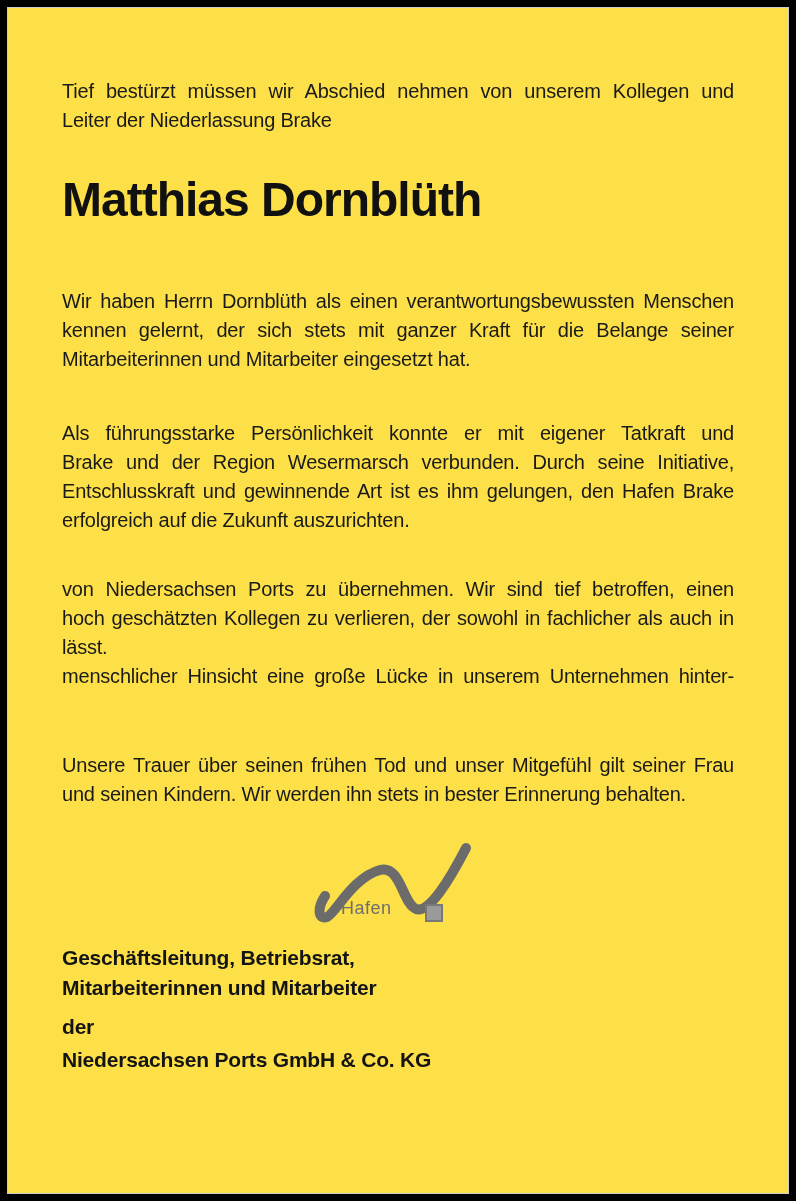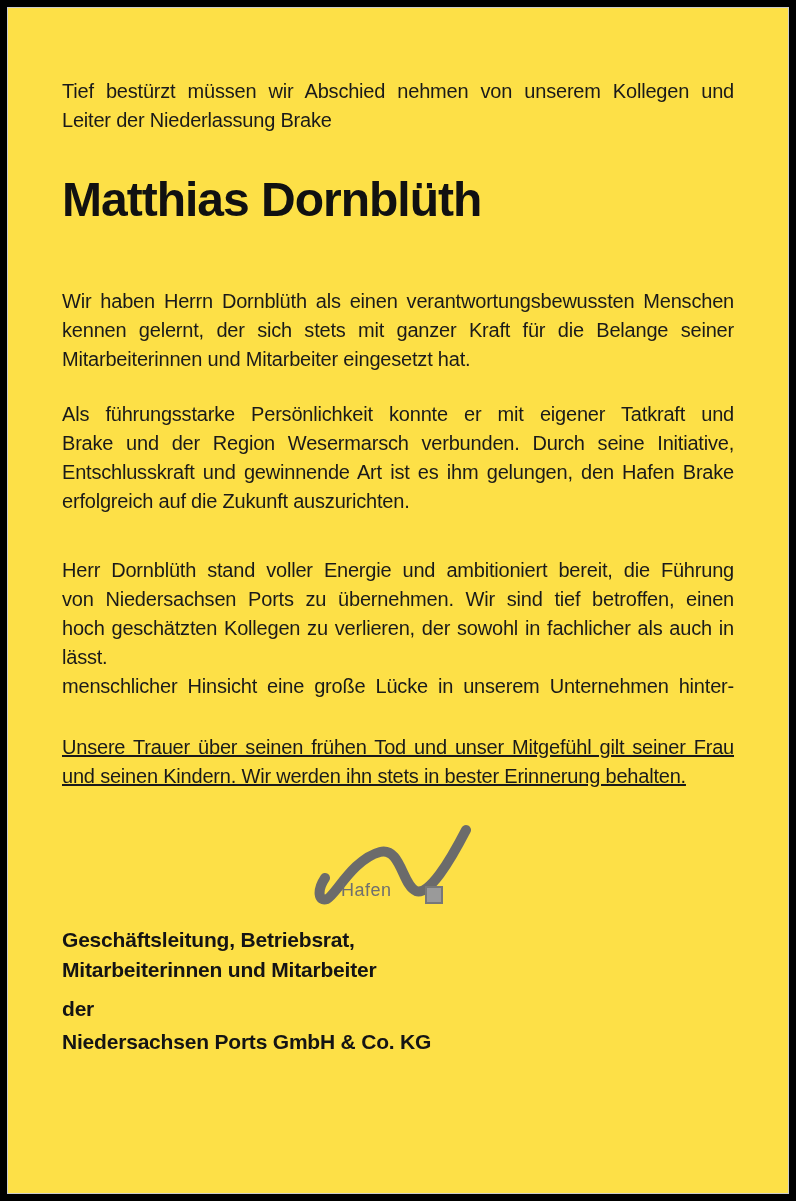--- a/index.html
+++ b/index.html
@@ -35,23 +35,23 @@
   .title {
     margin-top: 37px;
     font-size: 48px;
     line-height: 56px;
     font-weight: 700;
     letter-spacing: -1px;
     text-align: left;
     color: #111111;
   }
   .p1 { margin-top: 59px; }
-  .p2 { margin-top: 26px; }
+  .p2 { margin-top: 45px; }
   .p3 { margin-top: 40px; }
-  .p4 { margin-top: 32px; text-decoration: underline; }
+  .p4 { margin-top: 60px; }
   .logo {
     position: relative;
     width: 170px;
     height: 84px;
     margin: 33px auto 0 auto;
   }
   .logo svg { position: absolute; left: 0; top: 0; }
   .logo .wordmark {
     position: absolute;
     left: 28px;
@@ -91,21 +91,20 @@
     </div>
 
     <div class="para p2 body-text">
       <div class="line just">Als führungsstarke Persönlichkeit konnte er mit eigener Tatkraft und</div>
       <div class="line just">Brake und der Region Wesermarsch verbunden. Durch seine Initiative,</div>
       <div class="line just">Entschlusskraft und gewinnende Art ist es ihm gelungen, den Hafen Brake</div>
       <div class="line">erfolgreich auf die Zukunft auszurichten.</div>
     </div>
 
     <div class="para p3 body-text">
-      <div class="line just">Herr Dornblüth stand voller Energie und ambitioniert bereit, die Führung</div>
       <div class="line just">von Niedersachsen Ports zu übernehmen. Wir sind tief betroffen, einen</div>
       <div class="line just">hoch geschätzten Kollegen zu verlieren, der sowohl in fachlicher als auch in</div>
       <div class="line">lässt.</div>
       <div class="line just">menschlicher Hinsicht eine große Lücke in unserem Unternehmen hinter-</div>
     </div>
 
     <div class="para p4 body-text">
       <div class="line just">Unsere Trauer über seinen frühen Tod und unser Mitgefühl gilt seiner Frau</div>
       <div class="line">und seinen Kindern. Wir werden ihn stets in bester Erinnerung behalten.</div>
     </div>

